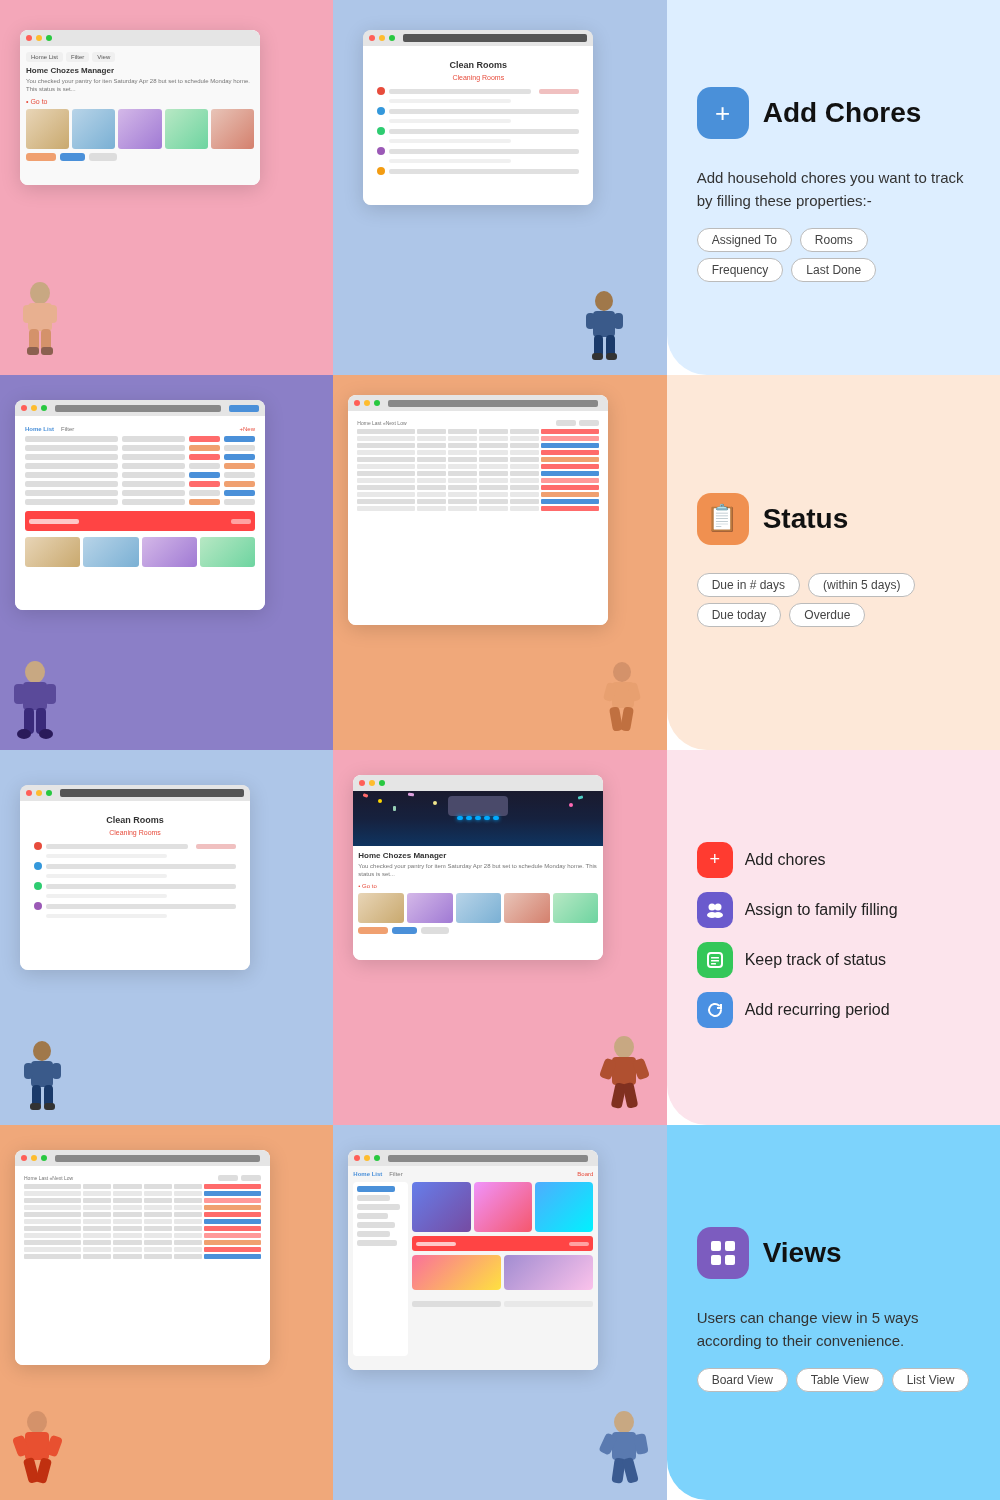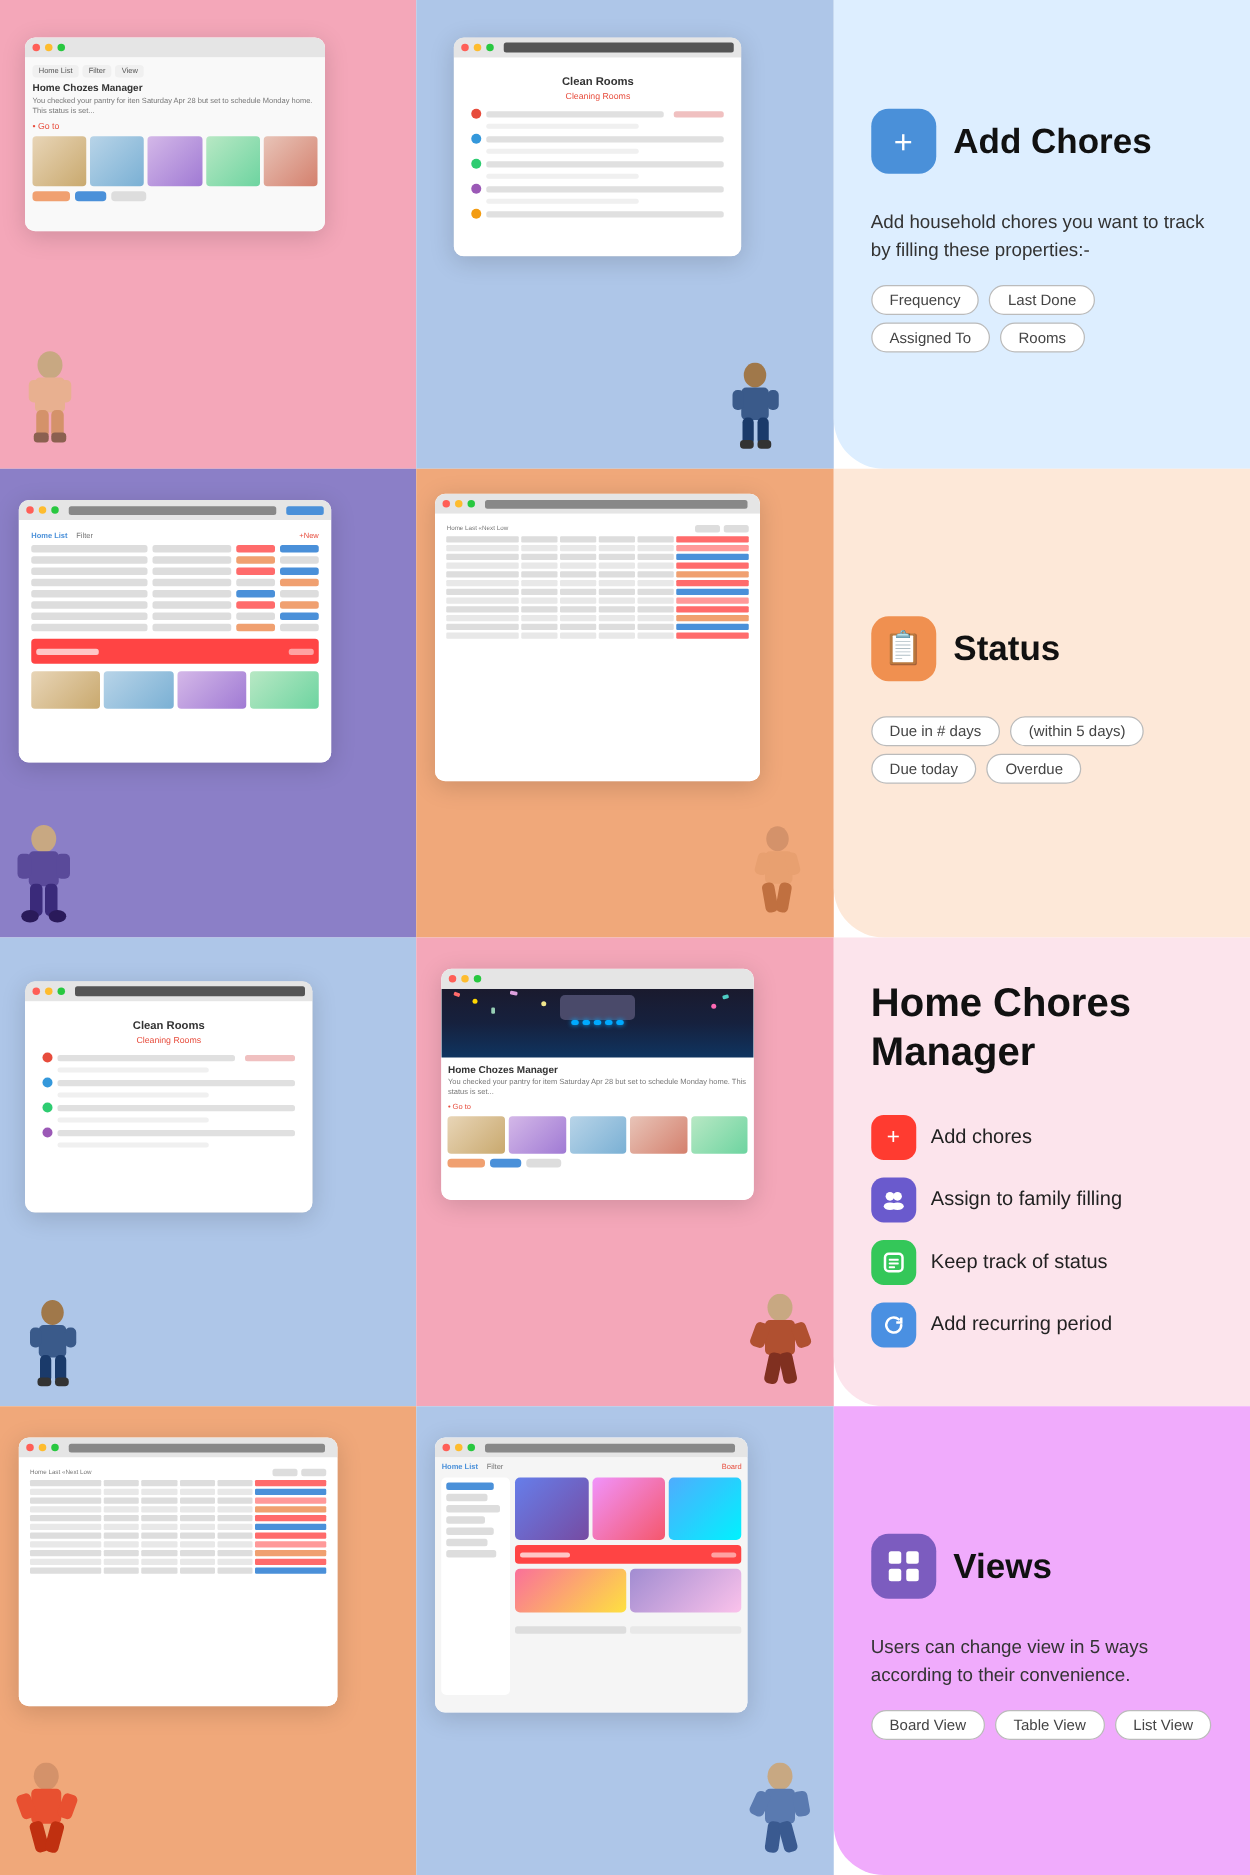--- a/index.html
+++ b/index.html
@@ -18,21 +18,21 @@
     .cell-r2c3 { background: #fde8d8; grid-column: 3; grid-row: 2; position: relative; overflow: hidden; padding: 40px 30px; }
 
     
     .cell-r3c1 { background: #aec6e8; grid-column: 1; grid-row: 3; position: relative; overflow: hidden; }
     .cell-r3c2 { background: #f4a7b9; grid-column: 2; grid-row: 3; position: relative; overflow: hidden; }
     .cell-r3c3 { background: #fce4ec; grid-column: 3; grid-row: 3; position: relative; overflow: hidden; padding: 40px 30px; border-radius: 0 0 40px 0; }
 
     
     .cell-r4c1 { background: #f0a87a; grid-column: 1; grid-row: 4; position: relative; overflow: hidden; }
     .cell-r4c2 { background: #aec6e8; grid-column: 2; grid-row: 4; position: relative; overflow: hidden; }
-    .cell-r4c3 { background: #f0abfc; grid-column: 3; grid-row: 4; position: relative; overflow: hidden; padding: 21px 30px; }
+    .cell-r4c3 { background: #7dd3fc; grid-column: 3; grid-row: 4; position: relative; overflow: hidden; padding: 21px 30px; }
 
     
     .cell-r1c3 { border-radius: 0 0 0 40px; }
     .cell-r2c3 { border-radius: 0 0 0 40px; }
     .cell-r3c3 { border-radius: 0 0 0 40px; }
     .cell-r4c3 { border-radius: 0 0 0 40px; }
 
     
     .info-panel { width: 100%; height: 100%; display: flex; flex-direction: column; justify-content: center; }
 
@@ -237,26 +237,26 @@
   </div>
 
   <div class="cell-r1c3">
     <div class="info-panel">
       <div style="display:flex; align-items:center; gap:14px; margin-bottom:16px;">
         <div class="feature-icon icon-blue">+</div>
         <div class="feature-title">Add Chores</div>
       </div>
       <div class="feature-desc">Add household chores you want to track by filling these properties:-</div>
       <div class="tag-row">
+        <span class="tag">Assigned To</span>
+        <span class="tag">Rooms</span>
+      </div>
+      <div class="tag-row">
         <span class="tag">Frequency</span>
         <span class="tag">Last Done</span>
-      </div>
-      <div class="tag-row">
-        <span class="tag">Assigned To</span>
-        <span class="tag">Rooms</span>
       </div>
     </div>
   </div>
 
   <div class="cell-r2c1">
     <div class="mock-screen" style="left:15px; top:25px; width:250px; height:210px;">
       <div class="screen-content">
         <div class="screen-bar">
           <div class="dot dot-r"></div>
             <div class="dot dot-y"></div>
@@ -610,21 +610,20 @@
         <rect x="5" y="23" width="12" height="20" rx="4" fill="#b05030" transform="rotate(20 11 33)"></rect>
         <rect x="38" y="23" width="12" height="20" rx="4" fill="#b05030" transform="rotate(-20 44 33)"></rect>
         <rect x="16" y="47" width="11" height="25" rx="4" fill="#803020" transform="rotate(12 21 60)"></rect>
         <rect x="28" y="47" width="11" height="25" rx="4" fill="#803020" transform="rotate(-12 33 60)"></rect>
       </svg>
     </div>
   </div>
 
   <div class="cell-r3c3">
     <div class="info-panel">
-      <div class="feature-title" style="font-size:32px; margin-bottom:24px;">Home Chores Manager</div>
       <ul class="feature-list">
         <li>
           <div class="feat-icon fi-red">+</div>
           <span>Add chores</span>
         </li>
         <li>
           <div class="feat-icon fi-purple">
             <svg width="20" height="20" viewBox="0 0 20 20" fill="white">
               <circle cx="7" cy="7" r="3.5"></circle>
               <circle cx="13" cy="7" r="3.5"></circle>

